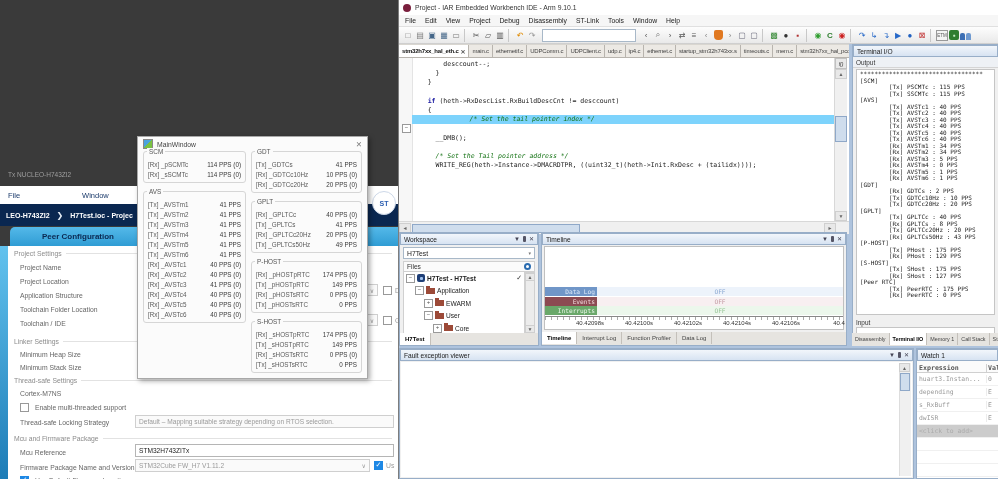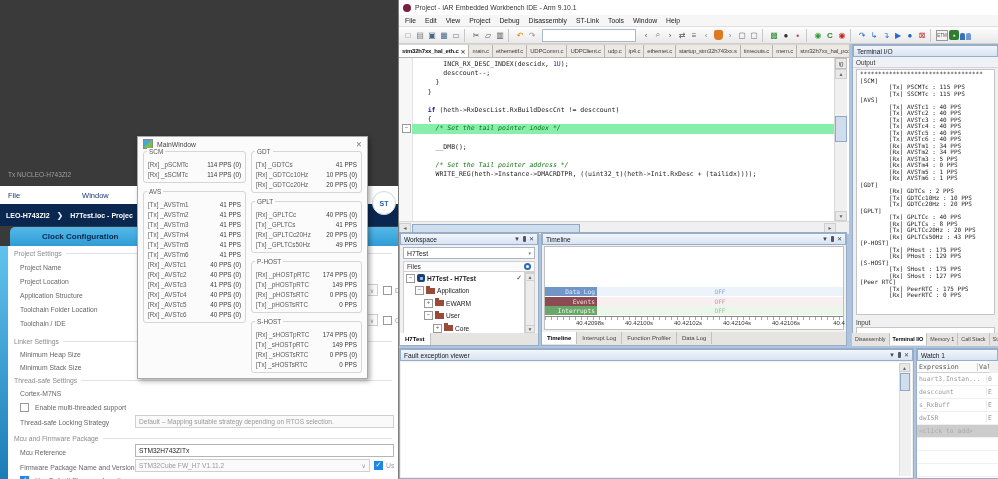--- a/index.html
+++ b/index.html
@@ -72,21 +72,21 @@
   .iar-tabbar{position:absolute;left:0;top:44px;width:450px;height:13px;background:#d9d6d0;display:flex;align-items:flex-end;overflow:hidden;}
   .ed-tab{height:12px;display:flex;align-items:center;padding:0 3px;font-size:6px;color:#444;background:#ece9e4;border-right:1px solid #b8b4ae;white-space:nowrap;letter-spacing:-0.2px;}
   .ed-tab.active{background:#fff;font-weight:bold;color:#111;}
   .ed-tab .x{margin-left:2px;color:#555;font-size:6px;}
 
   .editor{position:absolute;left:0;top:57px;width:450px;height:175px;background:#fff;border-top:1px solid #b8b4ae;box-sizing:border-box;}
   .ed-gutter{position:absolute;left:0;top:0;width:13px;height:163px;background:#f7f7f7;border-right:1px solid #e4e4e4;}
   .fold-box{position:absolute;left:3px;width:7px;height:7px;border:1px solid #999;background:#fff;font-size:6px;line-height:5px;text-align:center;color:#555;}
   .ed-code{position:absolute;left:13px;top:2px;width:425px;}
   .ed-line{height:9.2px;font-family:"DejaVu Sans Mono","Liberation Mono",monospace;font-size:6.5px;line-height:9.2px;white-space:pre;color:#222;}
-  .ed-line.hl{background:#86efac;}
+  .ed-line.hl{background:#7dd3fc;padding-left:34px;}
   .ed-line .c{color:#107010;font-style:italic;}
   .ed-line .k{color:#1818a0;font-weight:bold;}
   .ed-line .n{color:#1818a0;}
   .ed-vscroll{position:absolute;right:2px;top:0;width:12px;height:163px;background:#f0f0f0;border-left:1px solid #d8d8d8;}
   .ed-fn{position:absolute;right:2px;top:0;width:12px;height:11px;background:#e8e8e8;border:1px solid #c0c0c0;box-sizing:border-box;font-size:5px;color:#333;font-style:italic;display:flex;align-items:center;justify-content:center;}
   .scr-arrow{position:absolute;width:12px;height:10px;font-size:5px;color:#666;display:flex;align-items:center;justify-content:center;background:#e8e8e8;border:1px solid #cfcfcf;box-sizing:border-box;}
   .scr-thumb{position:absolute;background:#cfdded;border:1px solid #8fa8c8;box-sizing:border-box;}
   .ed-hscroll{position:absolute;left:0;top:163px;width:450px;height:12px;background:#f0f0f0;border-top:1px solid #d8d8d8;}
 
   .panel-header{display:flex;align-items:center;height:12px;background:linear-gradient(#f2f6fb,#d7e3f2);border:1px solid #98aec8;box-sizing:border-box;padding:0 3px;}
@@ -130,21 +130,21 @@
   .t-inlabel{position:absolute;left:0;top:272px;width:145px;height:10px;display:flex;align-items:center;padding-left:3px;box-sizing:border-box;font-size:6.4px;color:#333;}
   .t-input{position:absolute;left:3px;top:282px;width:139px;height:11px;background:#fff;border:1px solid #c5c5c5;box-sizing:border-box;}
   .t-bottomtabs{position:absolute;left:453px;top:333px;width:147px;height:13px;background:#e6e4e0;display:flex;overflow:hidden;}
   .t-bottomtabs .dock-tab{font-size:5.4px;padding:0 3px;}
 
   .faultviewer{position:absolute;left:0;top:348px;width:515px;height:131px;background:#f0f0f0;border:1px solid #98aec8;box-sizing:border-box;}
   .fv-body{position:absolute;left:1px;top:13px;width:511px;height:115px;background:#fff;}
   .fv-scroll{position:absolute;right:2px;top:14px;width:11px;height:113px;background:#f0f0f0;border-left:1px solid #ddd;}
 
   .watch{position:absolute;left:517px;top:348px;width:83px;height:131px;background:#f0f0f0;border:1px solid #98aec8;box-sizing:border-box;}
-  .w-colhdr{position:absolute;left:0;top:12px;width:72px;height:12px;background:#fbfbfb;border-bottom:1px solid #d0d0d0;display:flex;align-items:center;padding-left:2px;box-sizing:border-box;font-family:"DejaVu Sans Mono",monospace;font-size:6.6px;color:#555;}
+  .w-colhdr{position:absolute;left:0;top:12px;width:81px;height:12px;background:#fbfbfb;border-bottom:1px solid #d0d0d0;display:flex;align-items:flex-end;padding-left:2px;box-sizing:border-box;font-family:"DejaVu Sans Mono",monospace;font-size:6.6px;color:#555;font-weight:bold;}
   .w-colhdr .vcol{margin-left:auto;width:10px;border-left:1px solid #d0d0d0;overflow:hidden;white-space:nowrap;padding-left:1px;}
   .w-rows{position:absolute;left:0;top:24px;width:81px;height:105px;background:#fff;overflow:hidden;}
   .w-row{display:flex;align-items:center;height:13px;border-bottom:1px solid #f0f0f0;font-family:"DejaVu Sans Mono",monospace;font-size:6.4px;color:#9a9a9a;padding-left:2px;box-sizing:border-box;white-space:nowrap;}
   .w-row.selected{background:#cccccc;color:#aaaaaa;}
   .w-row .v{margin-left:auto;width:10px;border-left:1px solid #ececec;padding-left:1px;overflow:hidden;}
 </style>
 </head>
 <body>
 
 <div class="screen">
@@ -156,21 +156,21 @@
       <span class="cx-menu-item">Window</span>
     </div>
 
   <div class="abs cx-breadcrumb">
     <span class="cx-bc-item">LEO-H743ZI2</span>
     <span class="cx-bc-sep">❯</span>
     <span class="cx-bc-item">H7Test.ioc - Projec</span>
   </div>
 
   <div class="abs cx-tabbar">
-    <span class="cx-tab-label">Clock Configuration</span>
+    <span class="cx-tab-label">Peer Configuration</span>
   </div>
   <div class="abs cx-tab-frag"></div>
   <div class="abs st-logo">
       <span>ST</span>
     </div>
 
   <div class="abs cx-leftstrip"></div>
   <div class="abs cx-body" id="cx-body">
 
     <div class="cx-field" style="left:127px;top:169px;width:259px;height:13px;">
@@ -510,21 +510,20 @@
         <span class="ed-tab">
           <span>stm32h7xx_hal_pcd.c</span>
         </span>
       </div>
 
     <div class="editor">
       <div class="ed-gutter">
         <div class="fold-box" style="top:66px;">−</div>
       </div>
       <div class="ed-code" id="ed-code">
-          <div class="ed-line"><span>        INCR_RX_DESC_INDEX(descidx, </span><span class="n">1U</span><span>);</span></div>
           <div class="ed-line"><span>        desccount--;</span></div>
           <div class="ed-line"><span>      }</span></div>
           <div class="ed-line"><span>    }</span></div>
           <div class="ed-line">&nbsp;</div>
           <div class="ed-line"><span>    </span><span class="k">if</span><span> (heth-&gt;RxDescList.RxBuildDescCnt != desccount)</span></div>
           <div class="ed-line"><span>    {</span></div>
           <div class="ed-line hl"><span class="c">      /* Set the tail pointer index */</span></div>
           <div class="ed-line">&nbsp;</div>
           <div class="ed-line"><span>      __DMB();</span></div>
           <div class="ed-line">&nbsp;</div>
@@ -713,21 +712,21 @@
       <div class="w-colhdr">
         <span>Expression</span>
         <span class="vcol">Value</span>
       </div>
       <div class="w-rows" id="w-rows">
           <div class="w-row">
             <span>huart3.Instan...</span>
             <span class="v">0</span>
           </div>
           <div class="w-row">
-            <span>desccount</span>
+            <span>depending</span>
             <span class="v">E</span>
           </div>
           <div class="w-row">
             <span>s_RxBuff</span>
             <span class="v">E</span>
           </div>
           <div class="w-row">
             <span>dwISR</span>
             <span class="v">E</span>
           </div>

